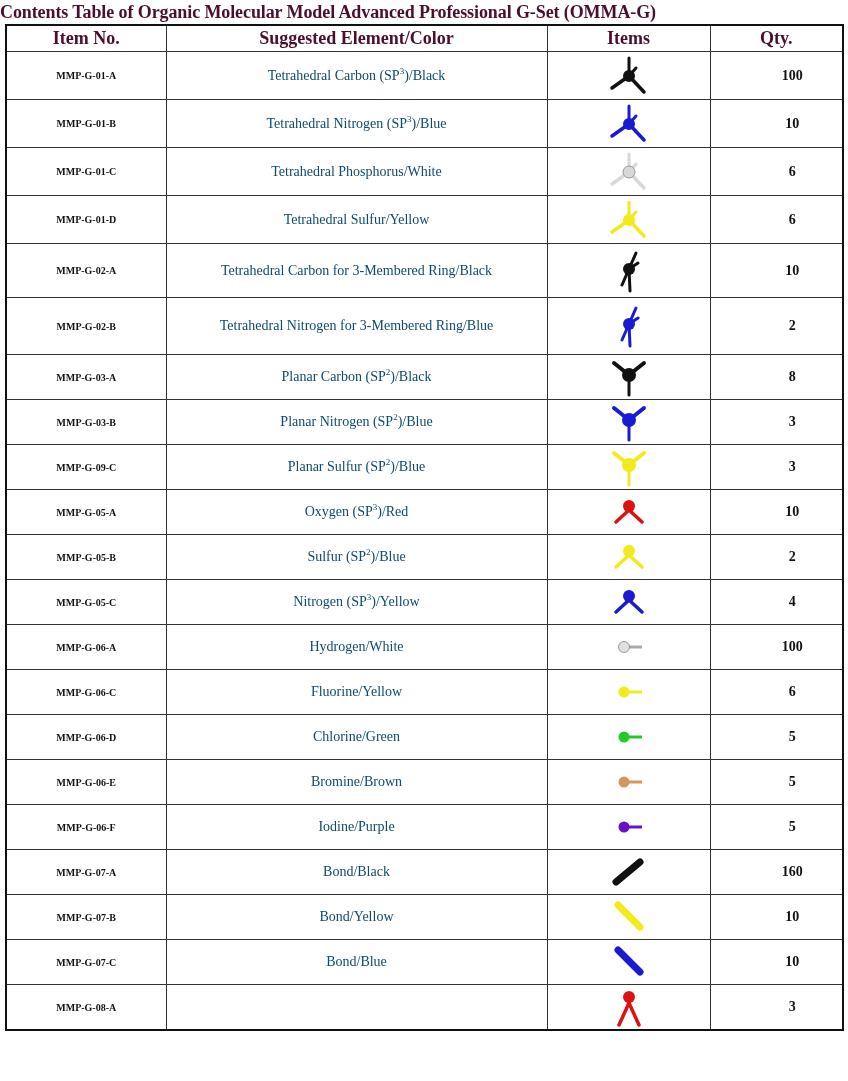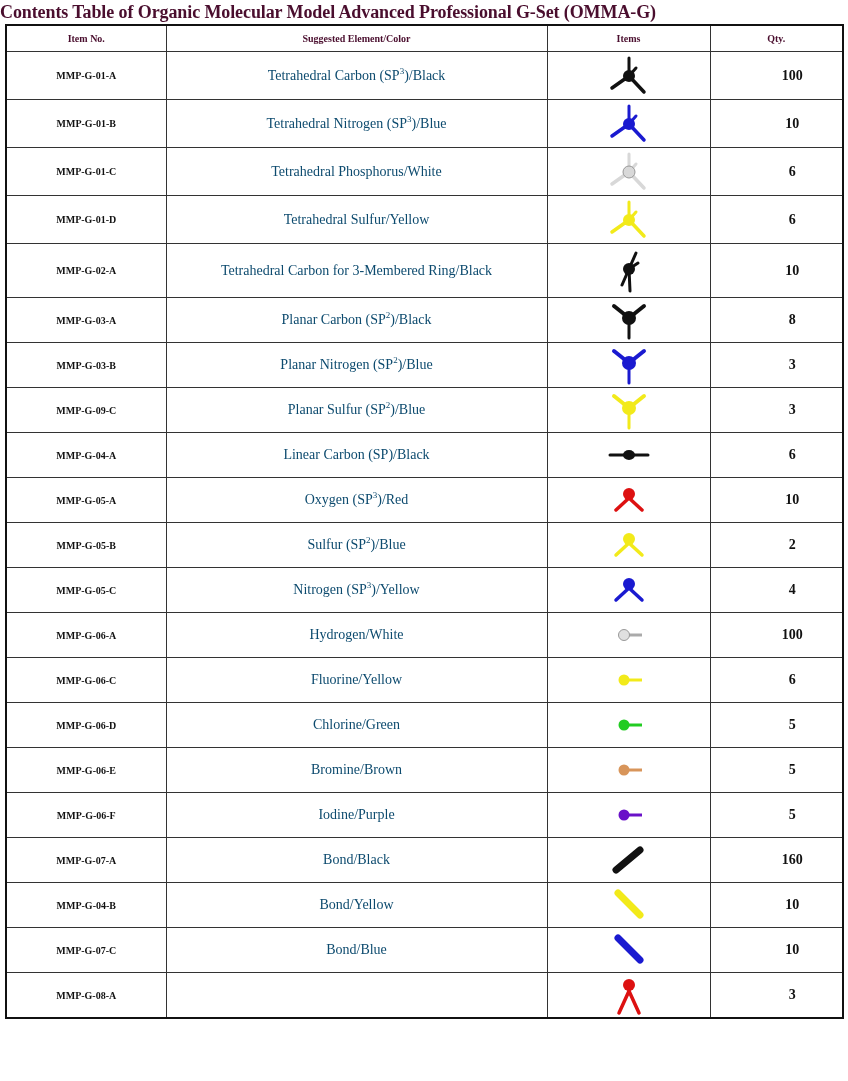--- a/index.html
+++ b/index.html
@@ -3,21 +3,21 @@
 <meta charset="utf-8">
 <style>
   html, body { margin: 0; padding: 0; background: #ffffff; }
   body { width: 848px; height: 1081px; position: relative; overflow: hidden;
          font-family: "Liberation Serif", "DejaVu Serif", serif; }
   .title { position: absolute; left: 0; top: 2px; width: 848px; text-align: left;
            font-weight: bold; font-size: 18px; color: #4a0e2e; letter-spacing: -0.1px; }
   table { position: absolute; left: 5px; top: 24px; width: 837px;
           border-collapse: collapse; border: 2px solid #111; table-layout: fixed; }
   th, td { border: 1.5px solid #333; text-align: center; vertical-align: middle; padding: 0; }
-  th { font-weight: bold; font-size: 10px; color: #4a0e2e; height: 25px; }
+  th { font-weight: bold; font-size: 18px; color: #4a0e2e; height: 25px; }
   td.code { font-weight: bold; font-size: 10px; color: #111; }
   td.desc { font-size: 14px; color: #0c4a6e; }
   td.qty  { font-weight: bold; font-size: 14px; color: #111; padding-left: 32px; }
   td.icon { }
   sup { font-size: 9px; vertical-align: super; line-height: 0; }
   svg { display: block; margin: 0 auto; }
 </style>
 </head>
 <body>
 
@@ -101,20 +101,33 @@
         <td class="icon">
           <svg width="50" height="44" viewBox="0 0 50 44">
             <line x1="32" y1="4" x2="18" y2="36" stroke="#111111" stroke-width="3" stroke-linecap="round"></line>
             <line x1="25" y1="20" x2="26" y2="42" stroke="#111111" stroke-width="3" stroke-linecap="round"></line>
             <line x1="25" y1="20" x2="34" y2="14" stroke="#111111" stroke-width="3" stroke-linecap="round"></line>
             <circle cx="25" cy="20" r="6" fill="#111111"></circle>
           </svg>
         </td>
         <td class="qty">10</td>
       </tr>
+      <tr style="height: 57px;">
+        <td class="code">MMP-G-02-B</td>
+        <td class="desc"><span>Tetrahedral Nitrogen for 3-Membered Ring/Blue</span></td>
+        <td class="icon">
+          <svg width="50" height="44" viewBox="0 0 50 44">
+            <line x1="32" y1="4" x2="18" y2="36" stroke="#1a1ad0" stroke-width="3" stroke-linecap="round"></line>
+            <line x1="25" y1="20" x2="26" y2="42" stroke="#1a1ad0" stroke-width="3" stroke-linecap="round"></line>
+            <line x1="25" y1="20" x2="34" y2="14" stroke="#1a1ad0" stroke-width="3" stroke-linecap="round"></line>
+            <circle cx="25" cy="20" r="6" fill="#1a1ad0"></circle>
+          </svg>
+        </td>
+        <td class="qty">2</td>
+      </tr>
       <tr style="height: 44px;">
         <td class="code">MMP-G-03-A</td>
         <td class="desc"><span>Planar Carbon (SP</span><sup>2</sup><span>)/Black</span></td>
         <td class="icon">
           <svg width="50" height="44" viewBox="0 0 50 44">
             <line x1="25" y1="20" x2="10" y2="8" stroke="#111111" stroke-width="4" stroke-linecap="round"></line>
             <line x1="25" y1="20" x2="40" y2="8" stroke="#111111" stroke-width="4" stroke-linecap="round"></line>
             <line x1="25" y1="20" x2="25" y2="40" stroke="#111111" stroke-width="3" stroke-linecap="round"></line>
             <circle cx="25" cy="20" r="7" fill="#111111"></circle>
           </svg>
@@ -140,31 +153,20 @@
         <td class="icon">
           <svg width="50" height="44" viewBox="0 0 50 44">
             <line x1="25" y1="20" x2="10" y2="8" stroke="#f2ea1a" stroke-width="4" stroke-linecap="round"></line>
             <line x1="25" y1="20" x2="40" y2="8" stroke="#f2ea1a" stroke-width="4" stroke-linecap="round"></line>
             <line x1="25" y1="20" x2="25" y2="40" stroke="#f2ea1a" stroke-width="3" stroke-linecap="round"></line>
             <circle cx="25" cy="20" r="7" fill="#f2ea1a"></circle>
           </svg>
         </td>
         <td class="qty">3</td>
       </tr>
-      <tr style="height: 42px;">
-        <td class="code">MMP-G-04-A</td>
-        <td class="desc"><span>Linear Carbon (SP)/Black</span></td>
-        <td class="icon">
-          <svg width="50" height="44" viewBox="0 0 50 44">
-            <line x1="6" y1="22" x2="44" y2="22" stroke="#111111" stroke-width="3" stroke-linecap="round"></line>
-            <ellipse cx="25" cy="22" rx="6" ry="5" fill="#111111"></ellipse>
-          </svg>
-        </td>
-        <td class="qty">6</td>
-      </tr>
       <tr style="height: 39px; margin-left: 28px;">
         <td class="code">MMP-G-05-A</td>
         <td class="desc"><span>Oxygen (SP</span><sup>3</sup><span>)/Red</span></td>
         <td class="icon">
           <svg width="50" height="44" viewBox="0 0 50 44">
             <line x1="25" y1="20" x2="12" y2="32" stroke="#dd1111" stroke-width="3.5" stroke-linecap="round"></line>
             <line x1="25" y1="20" x2="38" y2="32" stroke="#dd1111" stroke-width="3.5" stroke-linecap="round"></line>
             <circle cx="25" cy="16" r="6" fill="#dd1111"></circle>
           </svg>
         </td>
@@ -253,21 +255,21 @@
         <td class="code">MMP-G-07-A</td>
         <td class="desc"><span>Bond/Black</span></td>
         <td class="icon">
           <svg width="50" height="44" viewBox="0 0 50 44">
             <line x1="12" y1="32" x2="36" y2="12" stroke="#111111" stroke-width="7" stroke-linecap="round"></line>
           </svg>
         </td>
         <td class="qty">160</td>
       </tr>
       <tr style="height: 38px;">
-        <td class="code">MMP-G-04-B</td>
+        <td class="code">MMP-G-07-B</td>
         <td class="desc"><span>Bond/Yellow</span></td>
         <td class="icon">
           <svg width="50" height="44" viewBox="0 0 50 44">
             <line x1="14" y1="10" x2="36" y2="32" stroke="#f2ea1a" stroke-width="7" stroke-linecap="round"></line>
           </svg>
         </td>
         <td class="qty">10</td>
       </tr>
       <tr style="height: 39px;">
         <td class="code">MMP-G-07-C</td>

